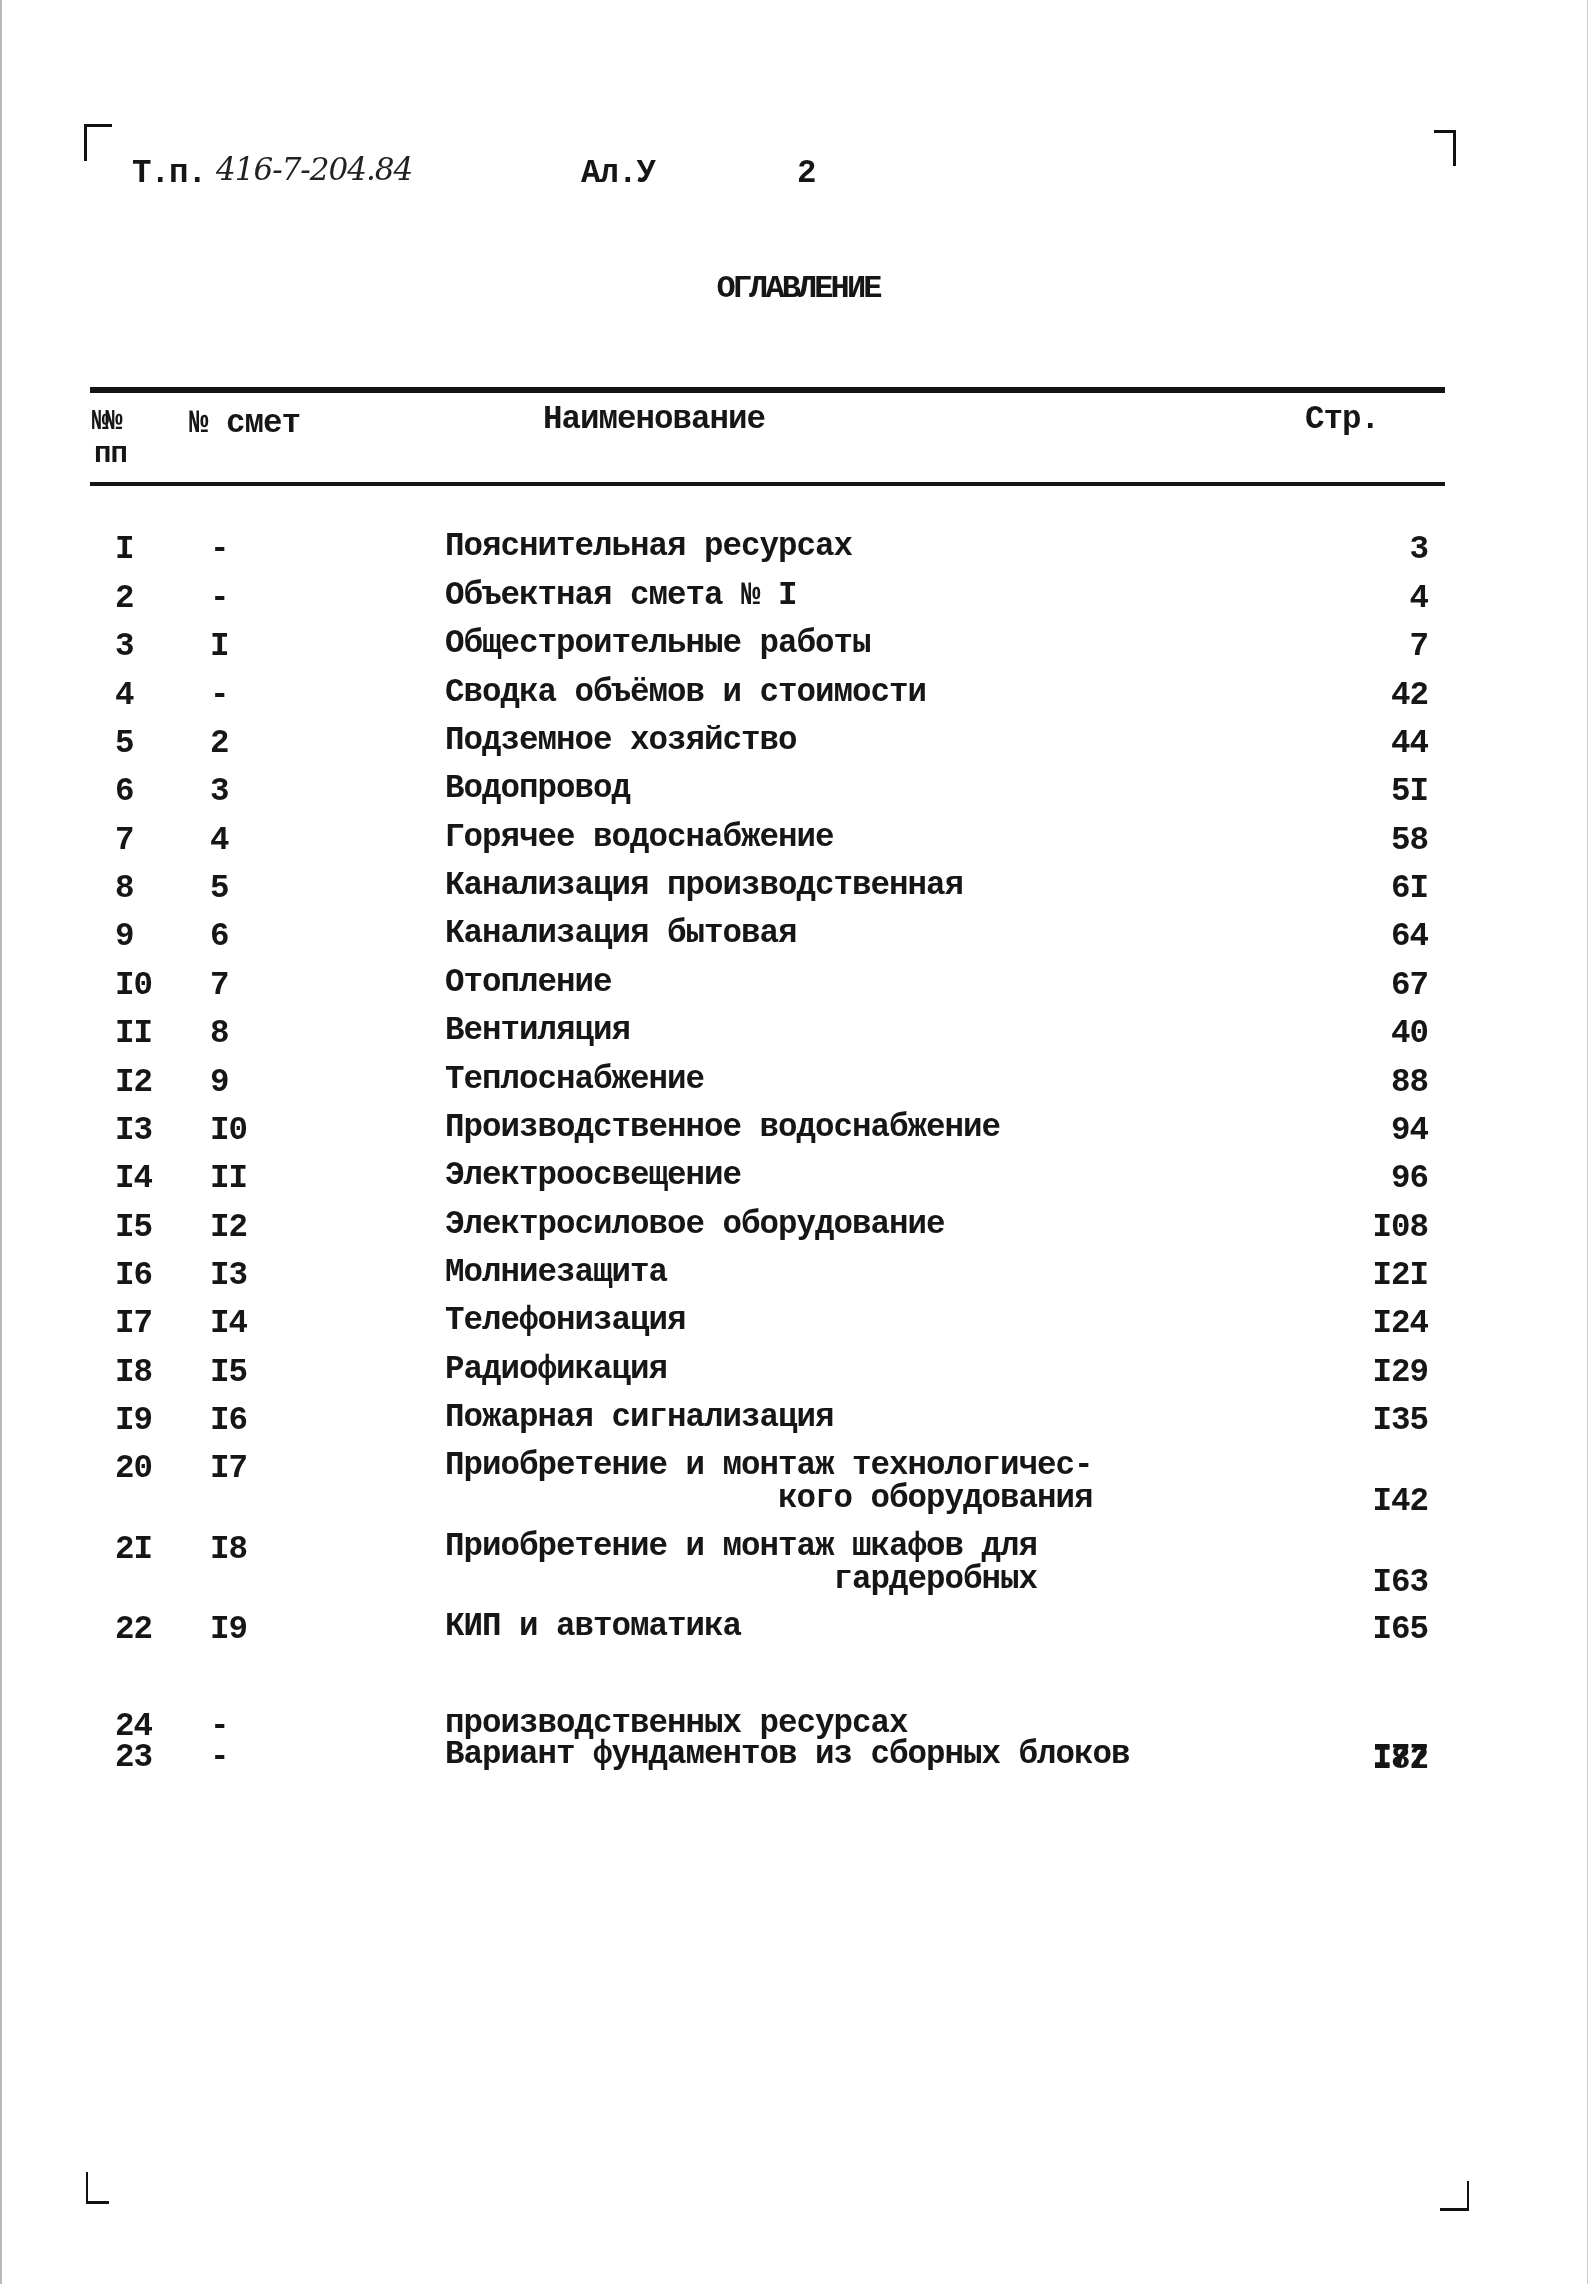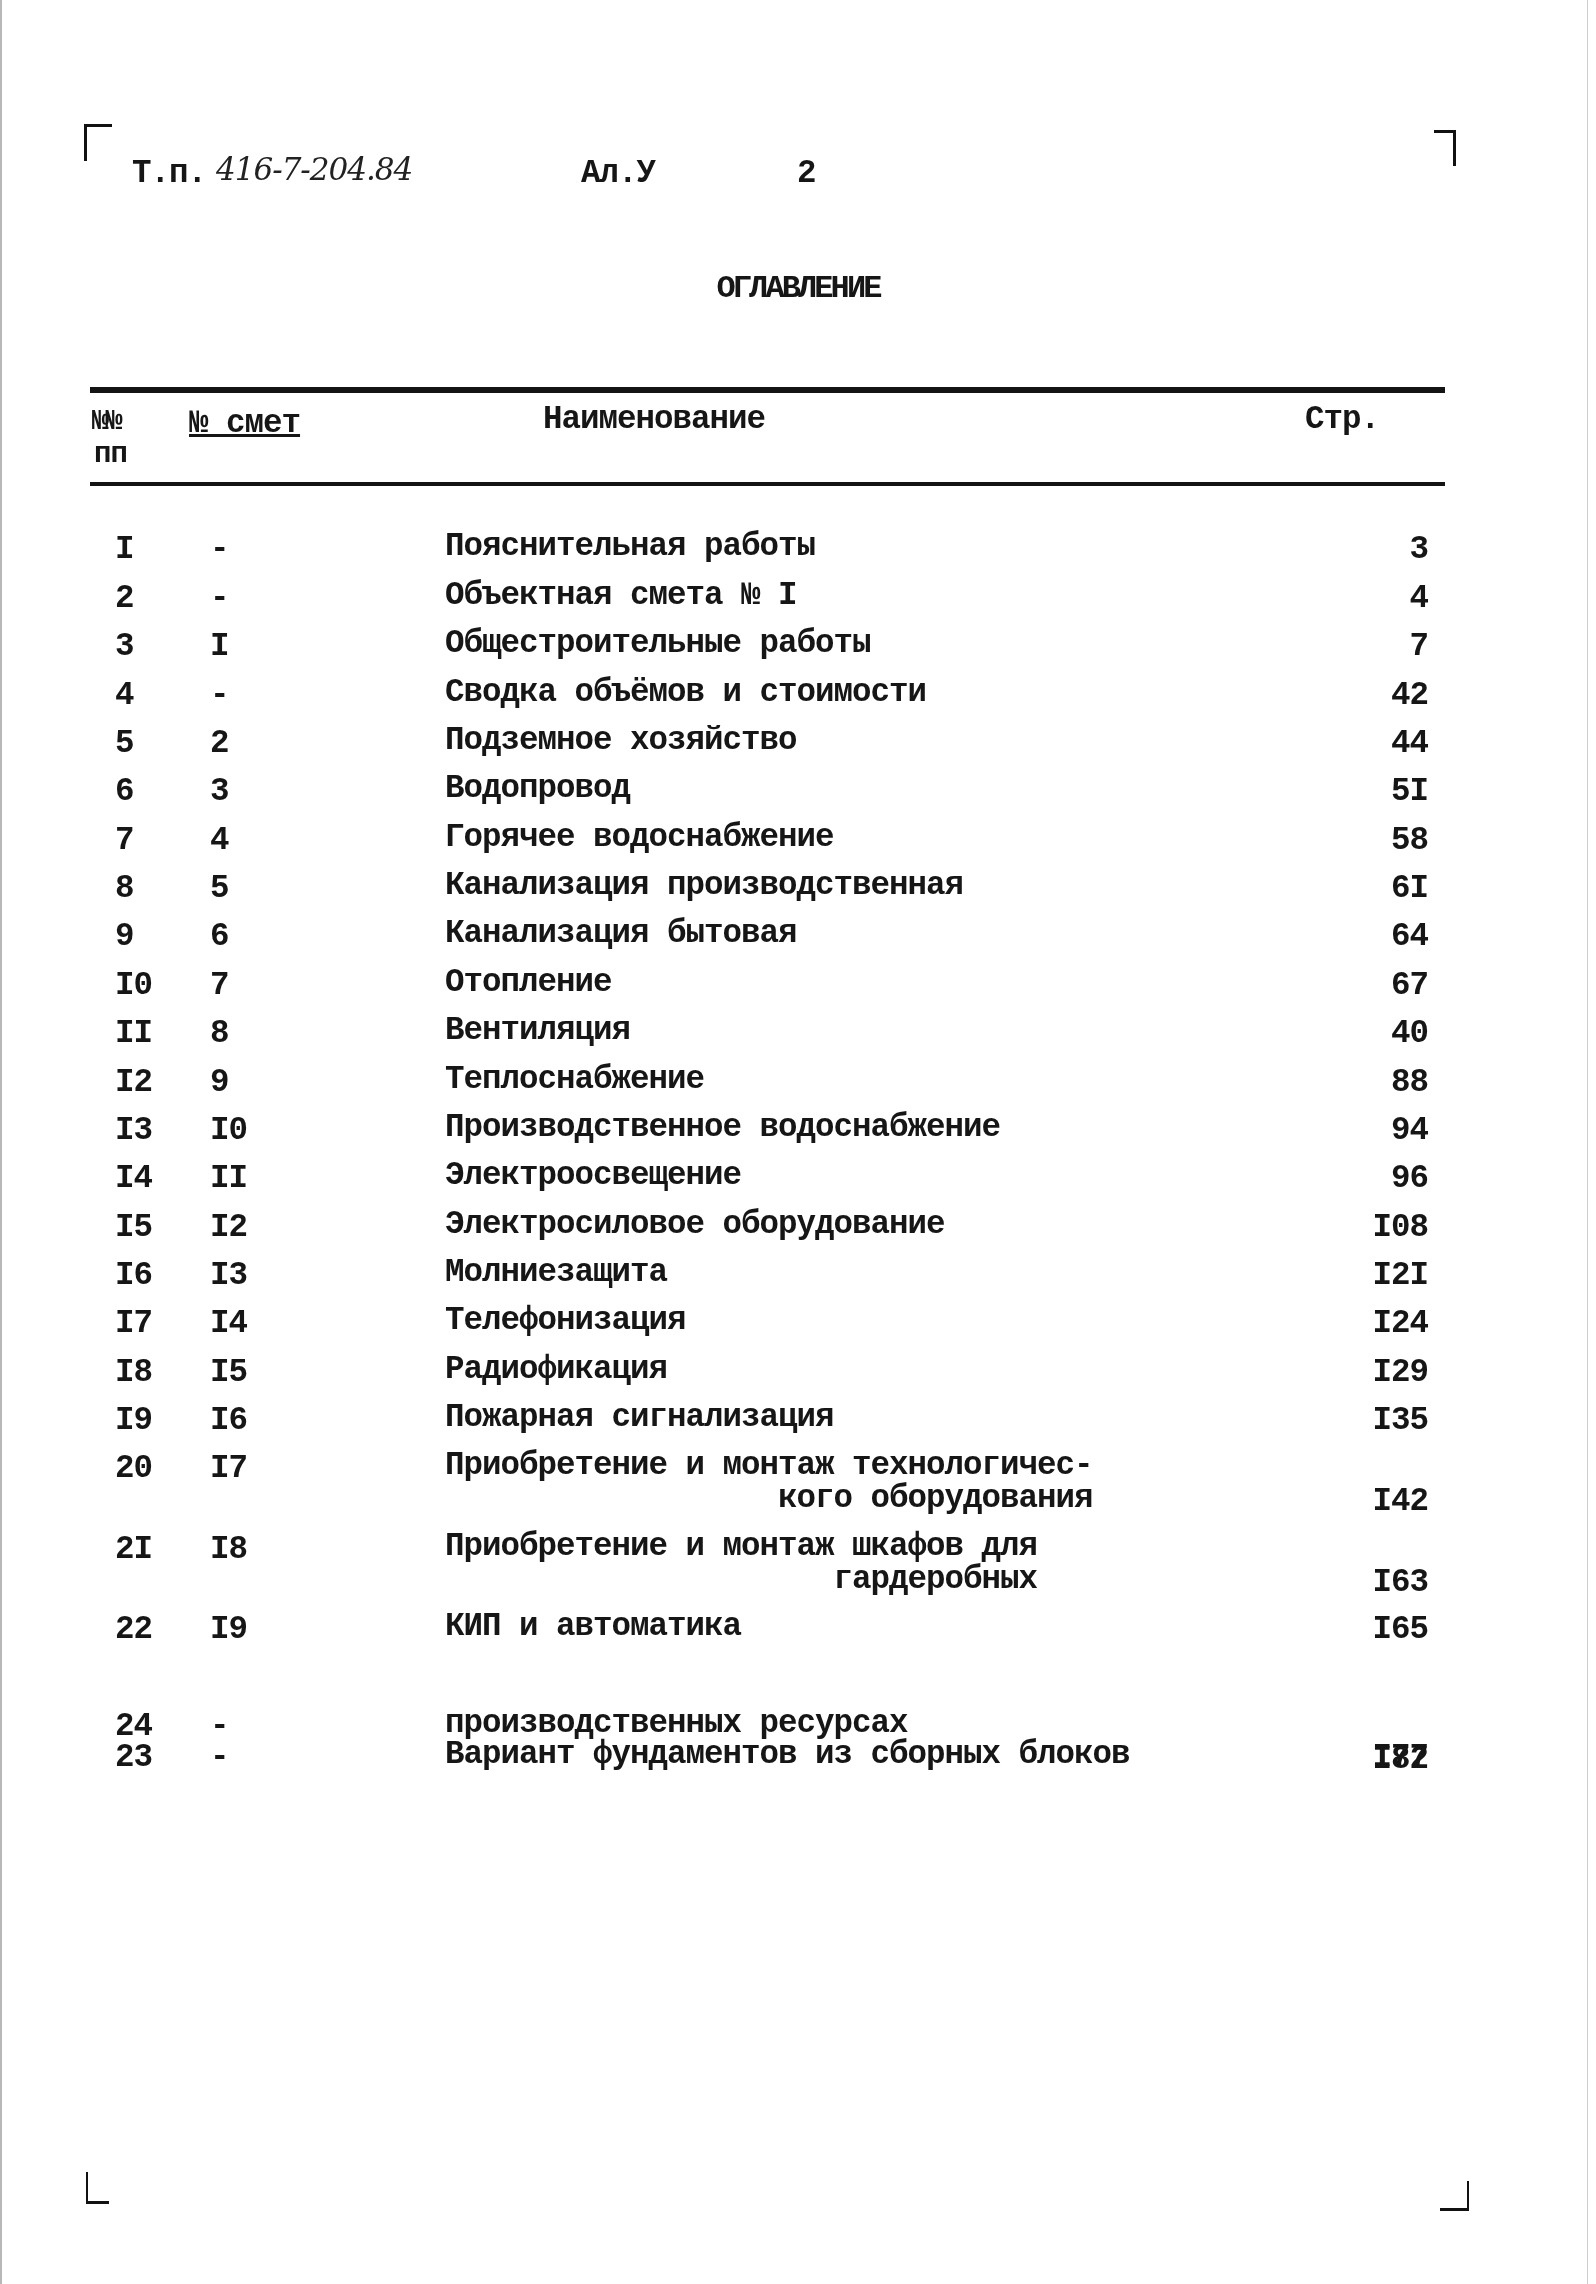--- a/index.html
+++ b/index.html
@@ -34,31 +34,31 @@
 <div class="abs tw" style="left:132px;top:155px;">Т.п.</div>
 <div class="abs hand" style="left:216px;top:151px;">416-7-204.84</div>
 <div class="abs tw" style="left:581px;top:155px;">Ал.У</div>
 <div class="abs tw" style="left:797px;top:155px;">2</div>
 
 <div class="abs tw" style="left:0;width:1596px;text-align:center;top:270px;font-size:32px;letter-spacing:-2.9px;">ОГЛАВЛЕНИЕ</div>
 
 <div class="rule" style="top:387px;height:5.7px;"></div>
 <div class="abs tw" style="left:92px;top:405px;font-size:29px;letter-spacing:-3.8px;">№№</div>
 <div class="abs tw" style="left:94px;top:438px;font-size:29px;">пп</div>
-<div class="abs tw" style="left:189px;top:405px;text-decoration:underline;">№ смет</div>
+<div class="abs tw" style="left:189px;top:405px;">№ смет</div>
 <div class="abs tw" style="left:543px;top:401px;">Наименование</div>
 <div class="abs tw" style="left:1305px;top:401px;">Стр.</div>
 <div class="rule" style="top:482px;"></div>
 
 <div id="rows">
     <div class="row" style="top: 531px;">
       <div class="cnum tw">I</div>
       <div class="csm tw">-</div>
       <div class="cname tw">
-        <div>Пояснительная работы</div>
+        <div>Пояснительная ресурсах</div>
       </div>
       <div class="cpage tw">3</div>
     </div>
     <div class="row" style="top: 580px;">
       <div class="cnum tw">2</div>
       <div class="csm tw">-</div>
       <div class="cname tw">
         <div>Объектная смета № I</div>
       </div>
       <div class="cpage tw">4</div>

